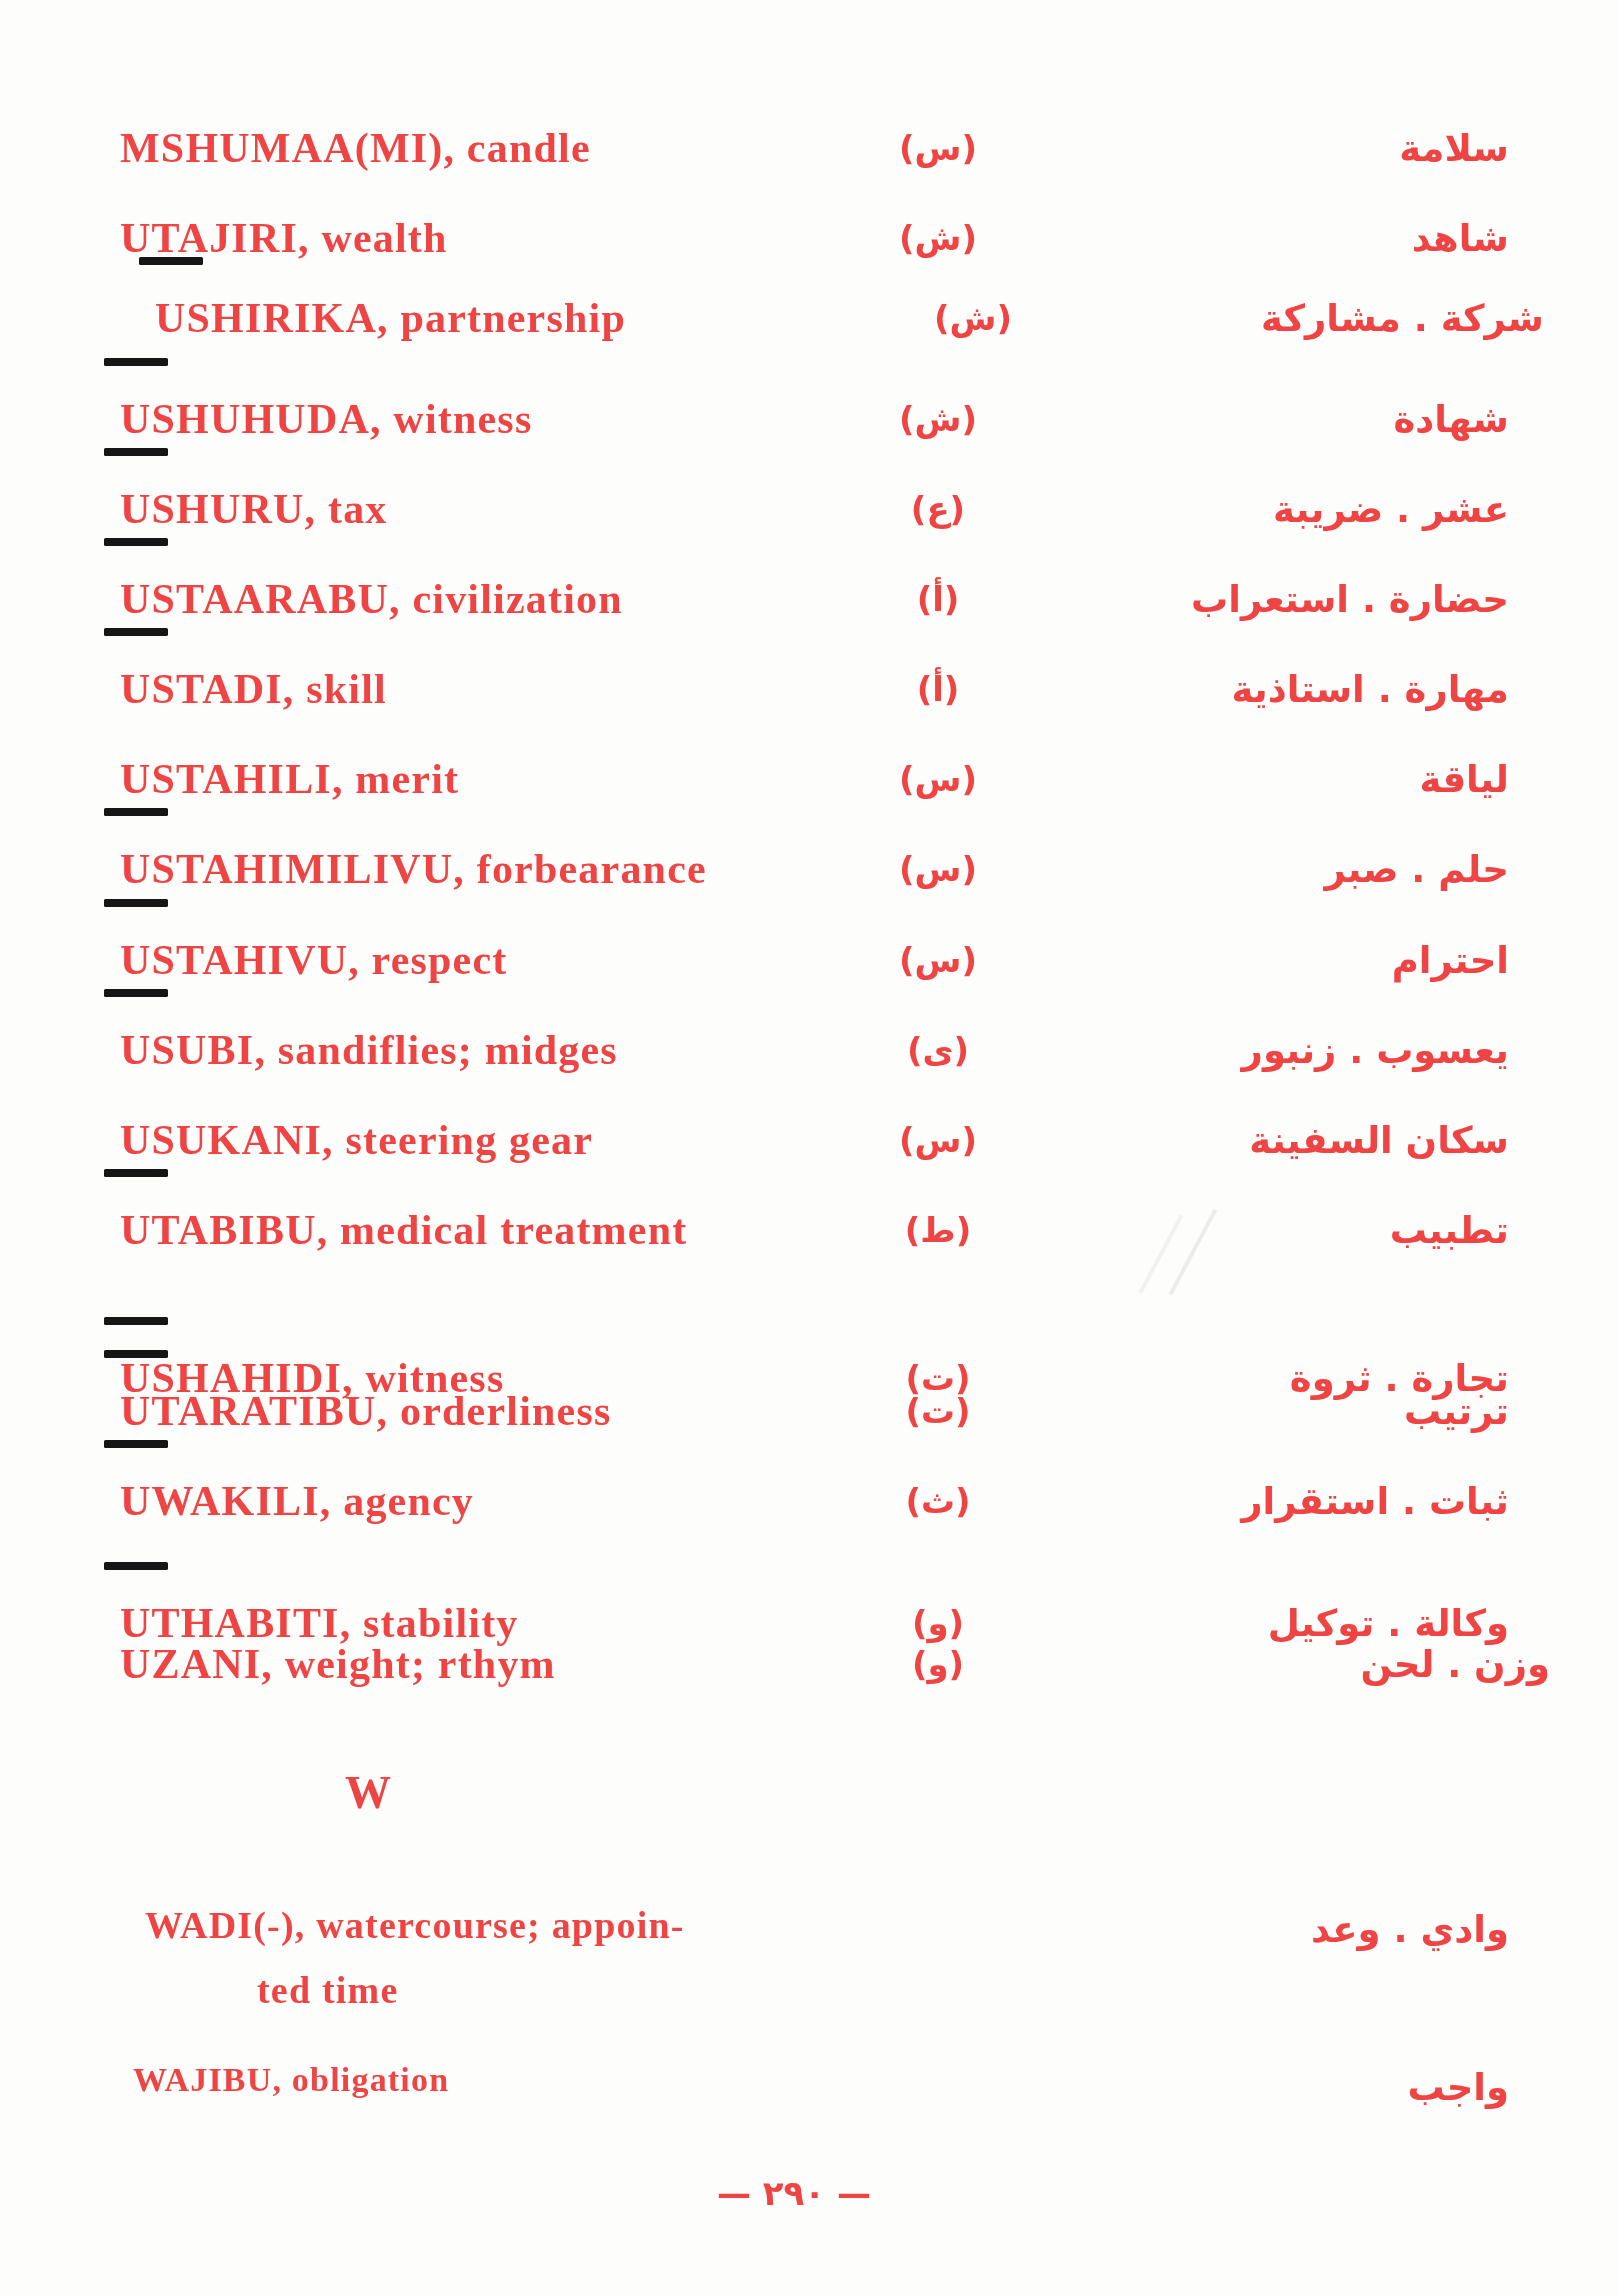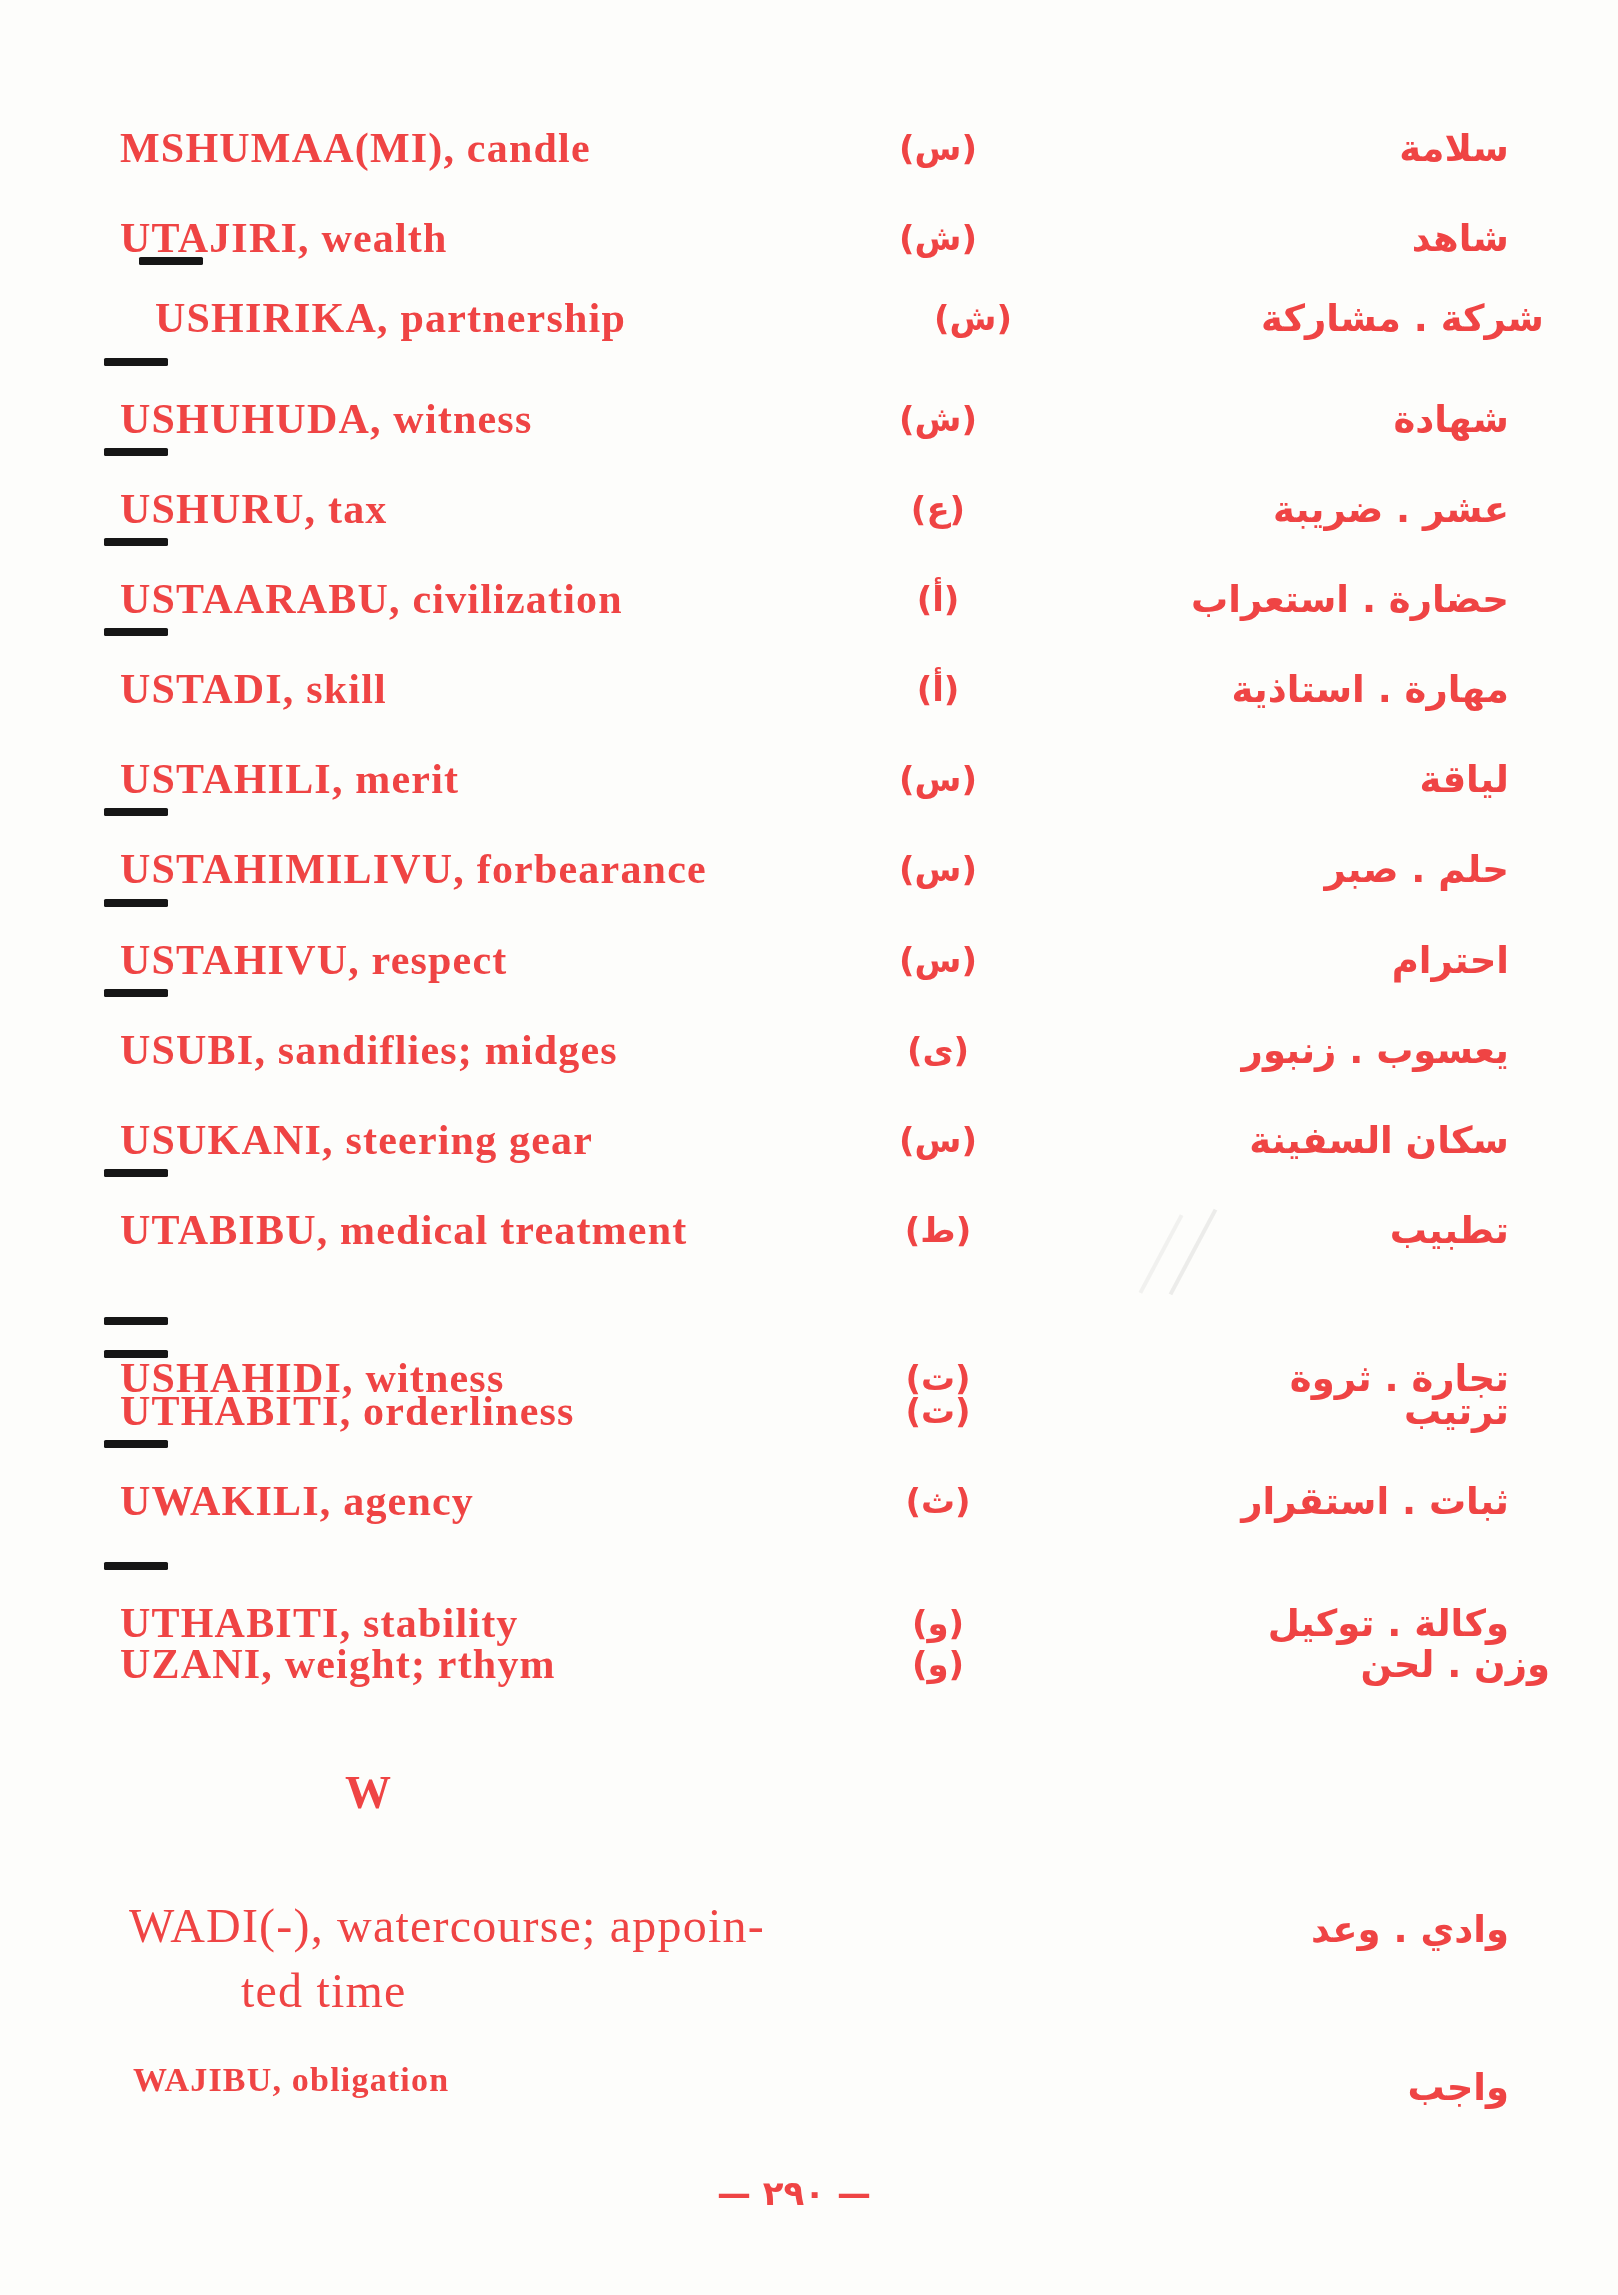--- a/index.html
+++ b/index.html
@@ -32,22 +32,22 @@
   .dash{
     position:absolute;left:-16px;top:-16px;width:64px;height:8px;
     background:#161616;border-radius:1.6px;
   }
   .row .dash{left:104px;}
   .w-header{
     position:absolute;left:345px;top:1766px;
     font-family:"Liberation Serif",serif;font-weight:700;font-size:46px;
   }
   .wadi-en{
-    position:absolute;left:129px;top:1893px;
-    font-family:"Liberation Serif",serif;font-weight:400;font-size:48px;
+    position:absolute;left:145px;top:1893px;
+    font-family:"Liberation Serif",serif;font-weight:700;font-size:38px;
     letter-spacing:1.2px;line-height:65px;white-space:nowrap;
   }
   .wadi-en .l2{padding-left:112px;}
   .ar-abs{
     position:absolute;right:110px;direction:rtl;text-align:right;
     font-family:"DejaVu Sans",sans-serif;font-weight:700;font-size:37px;
     white-space:nowrap;
   }
   .wadi-ar{top:1908px;}
   .wajibu-en{
@@ -148,21 +148,21 @@
         <div class="ar">تطبيب</div>
       </div>
       <div class="row" style="top: 1333px;">
         <div class="dash"></div>
         <div class="en">USHAHIDI, witness</div>
         <div class="pos">(ت)</div>
         <div class="ar">تجارة . ثروة</div>
       </div>
       <div class="row" style="top: 1366px;">
         <div class="dash"></div>
-        <div class="en">UTHABITI, orderliness</div>
+        <div class="en">UTARATIBU, orderliness</div>
         <div class="pos">(ت)</div>
         <div class="ar">ترتيب</div>
       </div>
       <div class="row" style="top: 1456px;">
         <div class="dash"></div>
         <div class="en">UWAKILI, agency</div>
         <div class="pos">(ث)</div>
         <div class="ar">ثبات . استقرار</div>
       </div>
       <div class="row" style="top: 1578px;">

